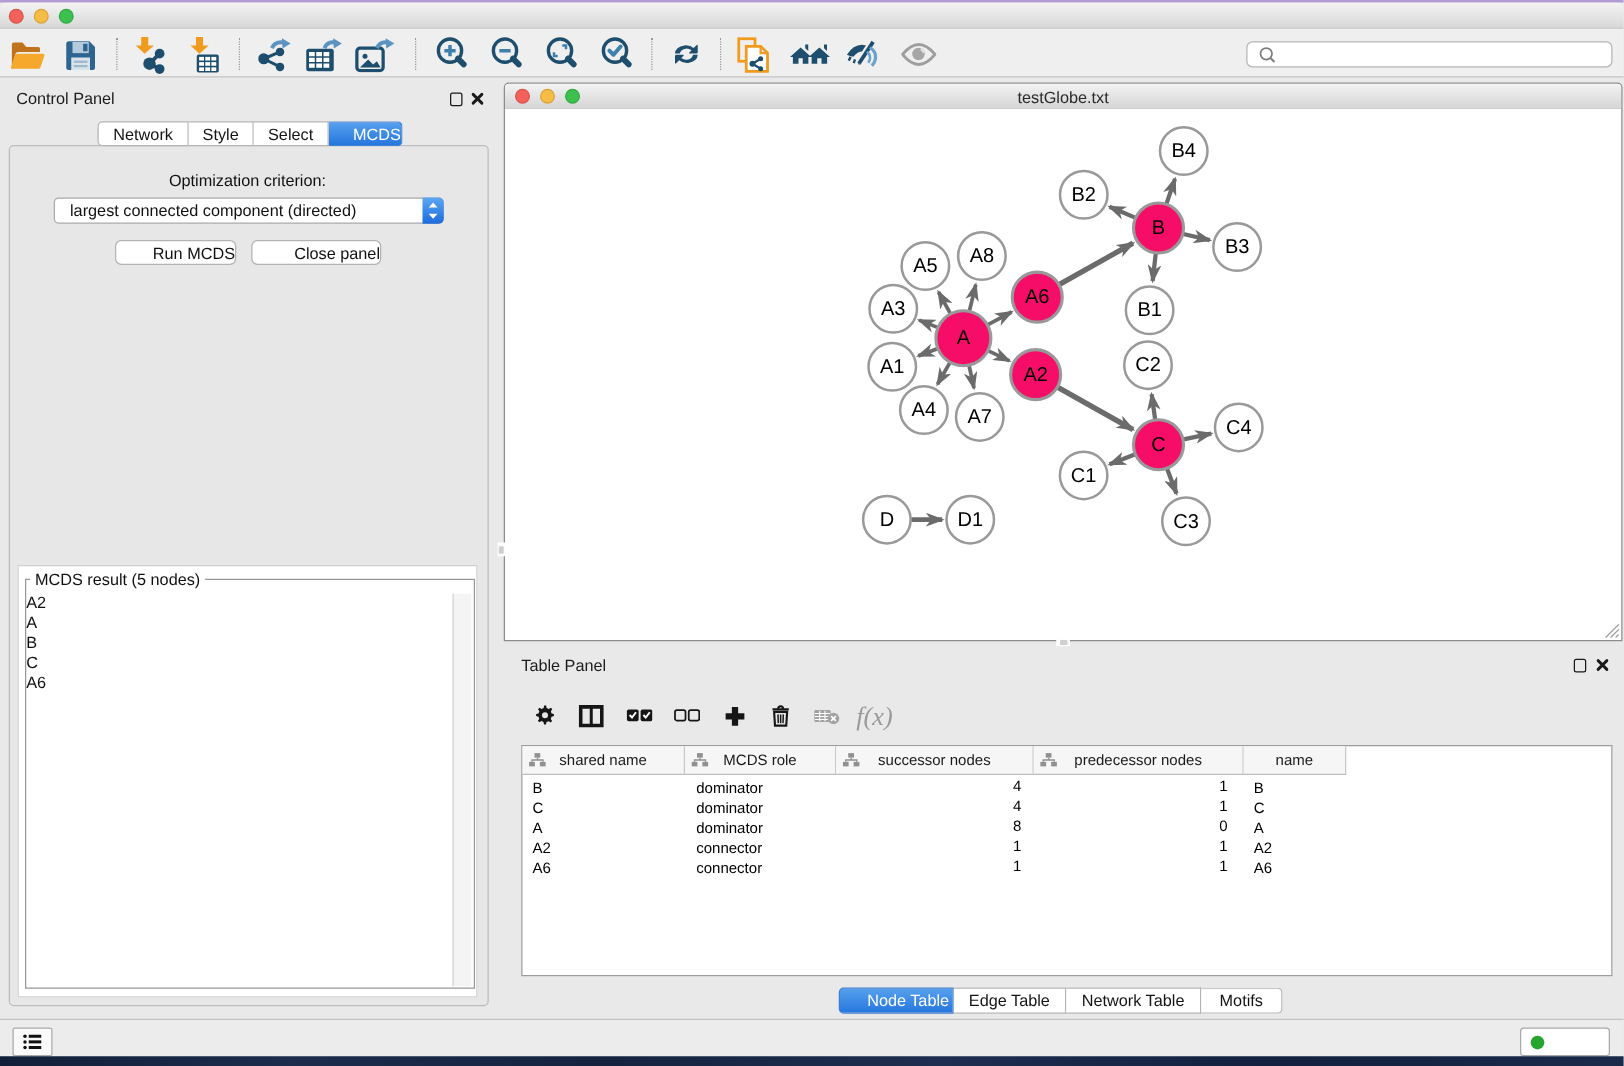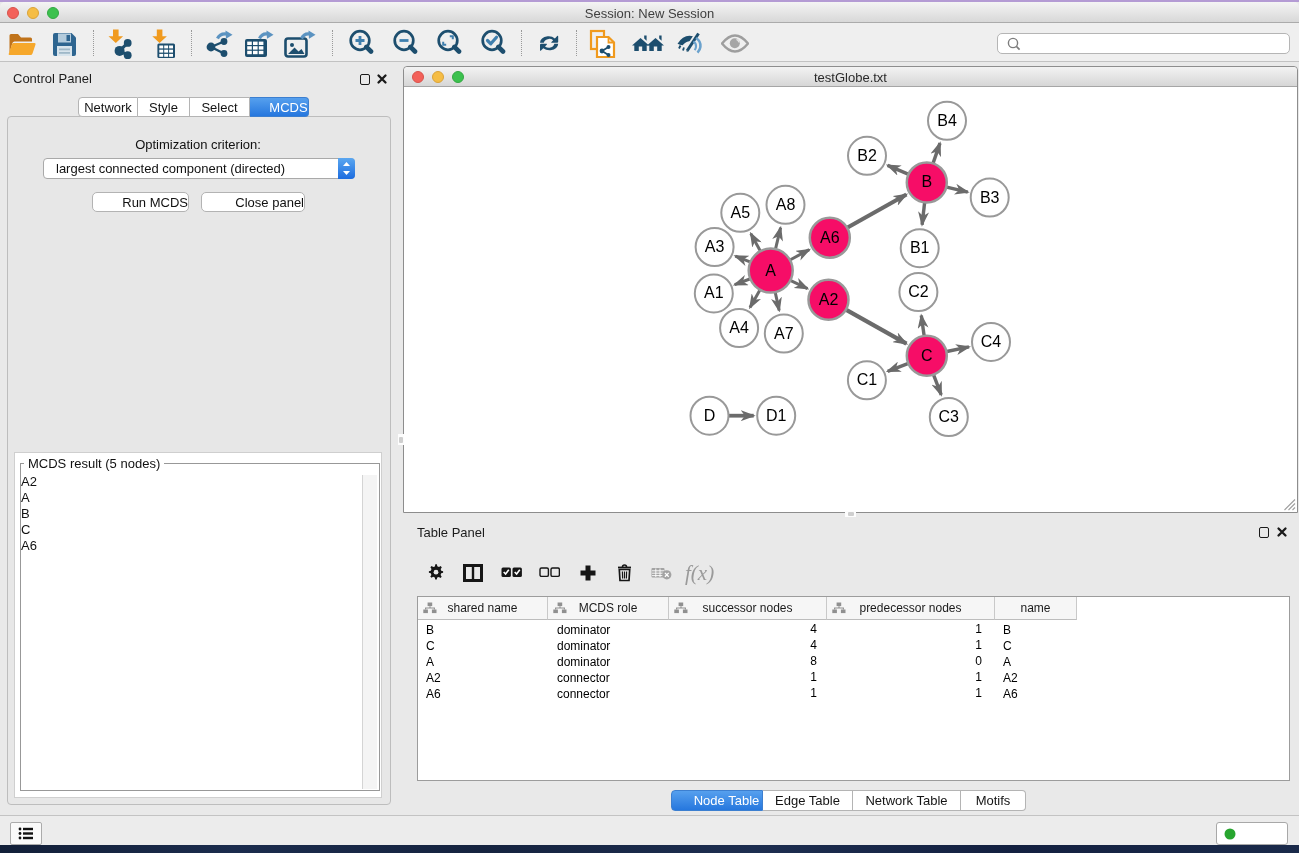--- a/index.html
+++ b/index.html
@@ -68,21 +68,20 @@
   #listbtn{left:10px;top:822px;width:30px;height:21px;background:#fafafa;
     border:1px solid #ababab;border-radius:2px;}
 </style>
 </head>
 <body>
 <div class="abs" id="wallpaper-top"></div>
 <div class="abs" id="titlebar">
   <div class="tl" style="left:7px;background:#f3615a;border:1px solid #d8534c;box-sizing:border-box;"></div>
   <div class="tl" style="left:27px;background:#f5bd45;border:1px solid #dba338;box-sizing:border-box;"></div>
   <div class="tl" style="left:47px;background:#3cc14e;border:1px solid #33a843;box-sizing:border-box;"></div>
-  <div id="title-text">Session: New Session</div>
 </div>
 <div class="abs" id="toolbar">
 <svg class="abs" style="left:8px;top:9px" width="28" height="25" viewBox="0 0 28 25">
 <path d="M1.5 21 L1.5 3.5 Q1.5 2 3 2 L10 2 L13 5.5 L22.5 5.5 Q24 5.5 24 7 L24 9.5 L6.5 9.5 Q5 9.5 4.4 11 Z" fill="#c0731a"></path>
 <path d="M5.5 11 L26.5 11 Q28 11 27.5 12.5 L24.5 21.5 Q24 23 22.5 23 L1.5 23 Q0.3 23 0.8 21.5 L4 12.2 Q4.4 11 5.5 11 Z" fill="#f6a82c"></path>
 </svg>
 <svg class="abs" style="left:52px;top:9px" width="25" height="25" viewBox="0 0 25 25">
 <path d="M1 3 Q1 1 3 1 L19.5 1 L24 5.5 L24 22 Q24 24 22 24 L3 24 Q1 24 1 22 Z" fill="#2e6590"></path>
 <rect x="6" y="1.5" width="13" height="9" fill="#b3cbdc"></rect>
 <rect x="14.5" y="3" width="3.5" height="6" fill="#2e6590"></rect>
@@ -206,21 +205,21 @@
   </div>
 </div>
 
 <div class="abs" id="cp-title">Control Panel</div>
 <div class="abs winbtn-sq" style="left:360px;top:74px;"></div>
 <svg class="abs" style="left:376px;top:73px" width="12" height="12" viewBox="0 0 12 12">
   <path d="M2.5 2.5 L9.5 9.5 M9.5 2.5 L2.5 9.5" stroke="#1a1a1a" stroke-width="2.3" stroke-linecap="round"></path>
 </svg>
 <div class="abs" id="cp-panel"></div>
 <div class="abs tabrow" style="left:78px;top:97px;">
-  <div class="tab first" style="width:60px">Network</div>
+  <div class="tab first" style="width:73px">Network</div>
   <div class="tab" style="width:52px">Style</div>
   <div class="tab" style="width:60px">Select</div>
   <div class="tab last sel" style="width:59px">MCDS</div>
 </div>
 <div class="abs" id="opt-label">Optimization criterion:</div>
 <div class="abs" id="mcds-select">
   <div class="txt">largest connected component (directed)</div>
   <div class="step">
     <svg width="17" height="21" viewBox="0 0 17 21">
       <path d="M8.5 4 L12 8 L5 8 Z" fill="#fff"></path>

